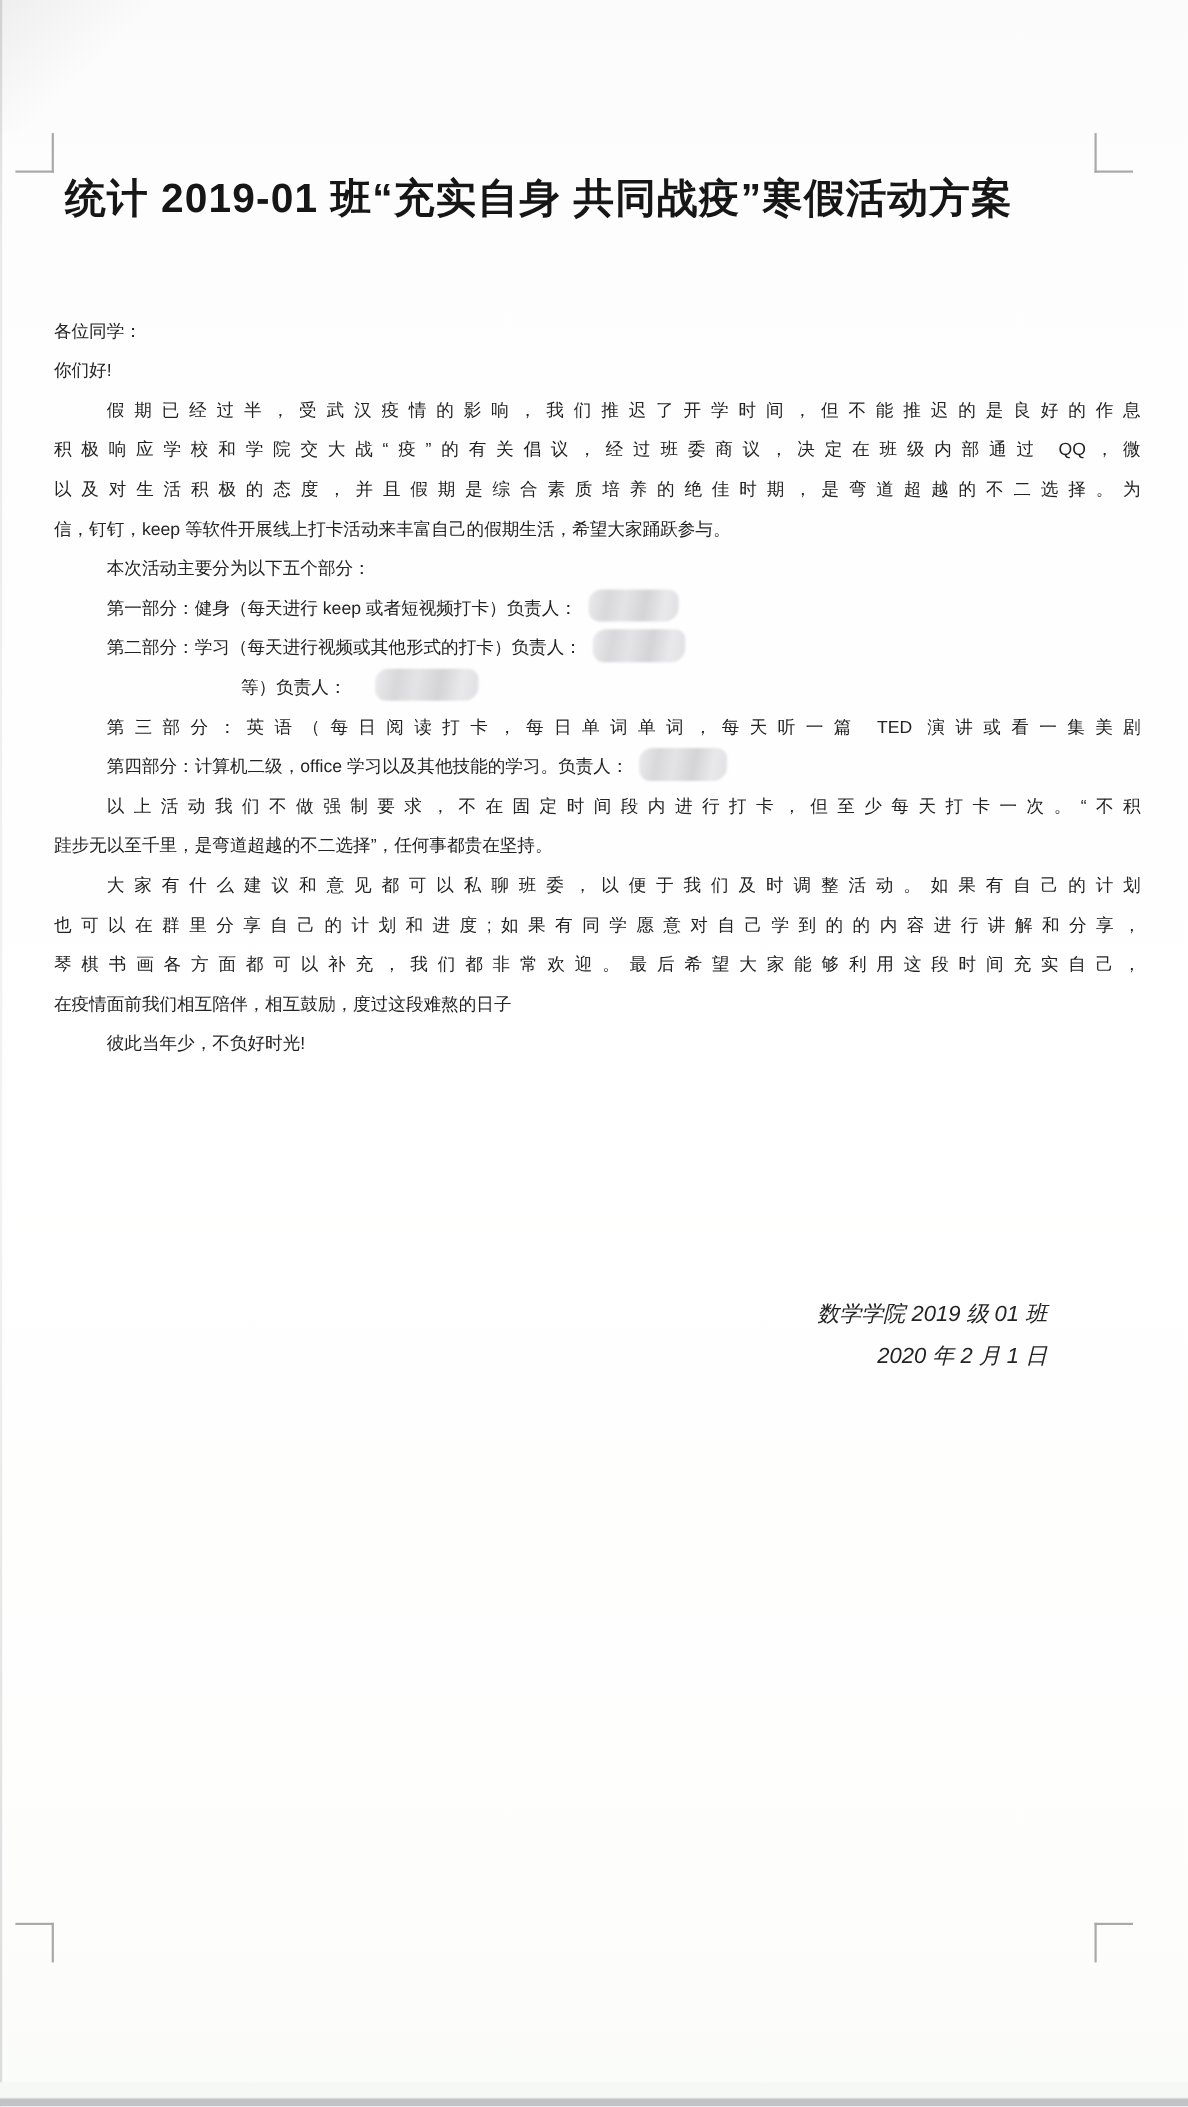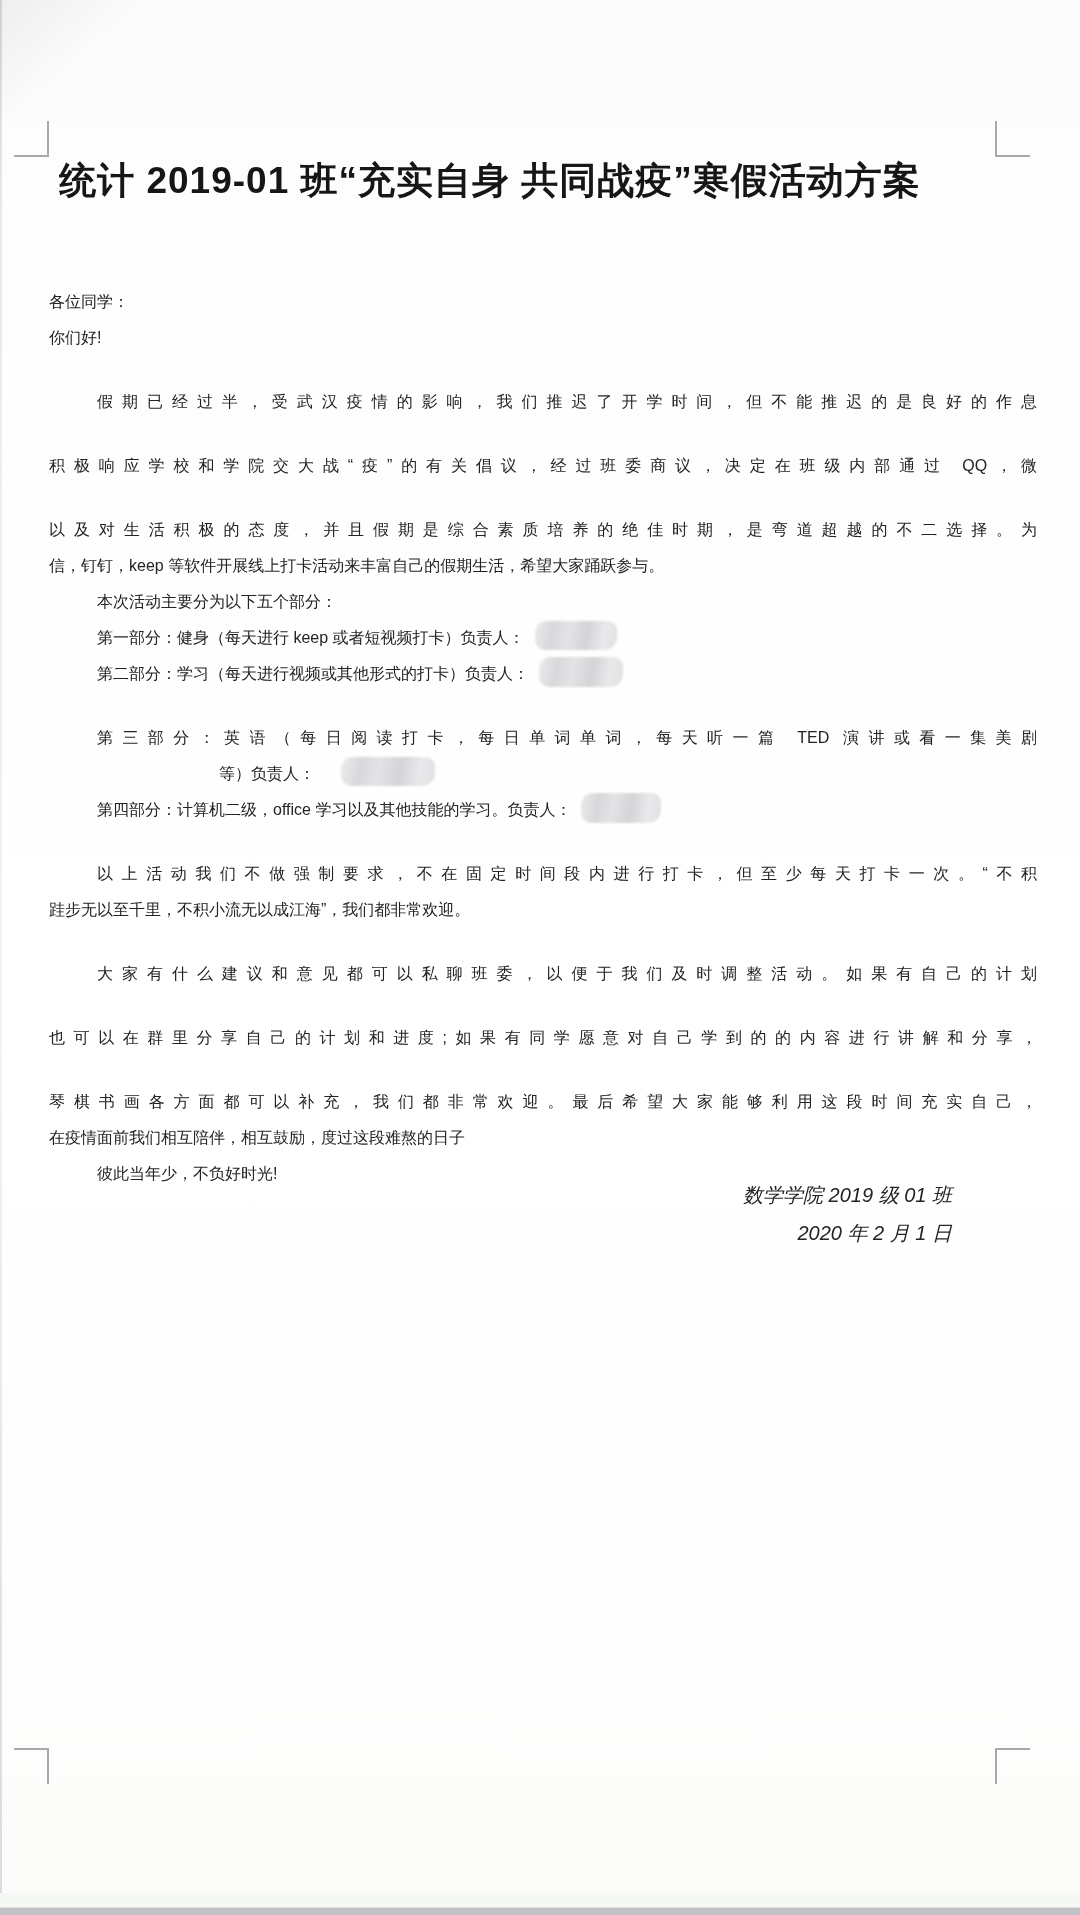--- a/index.html
+++ b/index.html
@@ -51,21 +51,20 @@
     font-size: 16px; color: #232323;
   }
   .line { height: 36px; line-height: 36px; white-space: nowrap; }
   .line.para { text-indent: 48px; }
   .line.hang { padding-left: 170px; }
   .line.justify {
     white-space: normal;
     text-align: justify;
     text-align-last: justify;
     text-justify: inter-ideograph;
-    margin-top: 28px;
   }
 
   .redacted {
     display: inline-block;
     vertical-align: middle;
     margin-left: 10px;
     margin-top: -6px;
     border-radius: 12px 9px 13px 10px;
     background:
       linear-gradient(100deg, #ececee 0%, #d8d8da 22%, #e4e4e6 40%, #d4d4d7 62%, #e9e9eb 82%, #e0e0e2 100%);
@@ -97,25 +96,25 @@
 <div class="doc-lines">
     <div class="line flush"><span>各位同学：</span></div>
     <div class="line flush"><span>你们好!</span></div>
     <div class="line para justify"><span>假期已经过半，受武汉疫情的影响，我们推迟了开学时间，但不能推迟的是良好的作息</span></div>
     <div class="line flush justify"><span>积极响应学校和学院交大战“疫”的有关倡议，经过班委商议，决定在班级内部通过 QQ，微</span></div>
     <div class="line flush justify"><span>以及对生活积极的态度，并且假期是综合素质培养的绝佳时期，是弯道超越的不二选择。为</span></div>
     <div class="line flush"><span>信，钉钉，keep 等软件开展线上打卡活动来丰富自己的假期生活，希望大家踊跃参与。</span></div>
     <div class="line para"><span>本次活动主要分为以下五个部分：</span></div>
     <div class="line para"><span>第一部分：健身（每天进行 keep 或者短视频打卡）负责人：</span><span class="redacted" style="width: 82px; height: 29px; margin-left: 10px;"></span></div>
     <div class="line para"><span>第二部分：学习（每天进行视频或其他形式的打卡）负责人：</span><span class="redacted" style="width: 84px; height: 30px; margin-left: 10px;"></span></div>
+    <div class="line hang"><span>等）负责人：</span><span class="redacted" style="width: 94px; height: 29px; margin-left: 26px;"></span></div>
     <div class="line para justify"><span>第三部分：英语（每日阅读打卡，每日单词单词，每天听一篇 TED 演讲或看一集美剧</span></div>
-    <div class="line hang"><span>等）负责人：</span><span class="redacted" style="width: 94px; height: 29px; margin-left: 26px;"></span></div>
     <div class="line para"><span>第四部分：计算机二级，office 学习以及其他技能的学习。负责人：</span><span class="redacted" style="width: 80px; height: 30px; margin-left: 10px;"></span></div>
     <div class="line para justify"><span>以上活动我们不做强制要求，不在固定时间段内进行打卡，但至少每天打卡一次。“不积</span></div>
-    <div class="line flush"><span>跬步无以至千里，不积小流无以成江海”，我们都非常欢迎。</span></div>
+    <div class="line flush"><span>跬步无以至千里，是弯道超越的不二选择”，任何事都贵在坚持。</span></div>
     <div class="line para justify"><span>大家有什么建议和意见都可以私聊班委，以便于我们及时调整活动。如果有自己的计划</span></div>
     <div class="line flush justify"><span>也可以在群里分享自己的计划和进度;如果有同学愿意对自己学到的的内容进行讲解和分享，</span></div>
     <div class="line flush justify"><span>琴棋书画各方面都可以补充，我们都非常欢迎。最后希望大家能够利用这段时间充实自己，</span></div>
     <div class="line flush"><span>在疫情面前我们相互陪伴，相互鼓励，度过这段难熬的日子</span></div>
     <div class="line para"><span>彼此当年少，不负好时光!</span></div>
   </div>
 
 <div class="signature">
   <div>数学学院 2019 级 01 班</div>
   <div>2020 年 2 月 1 日</div>

